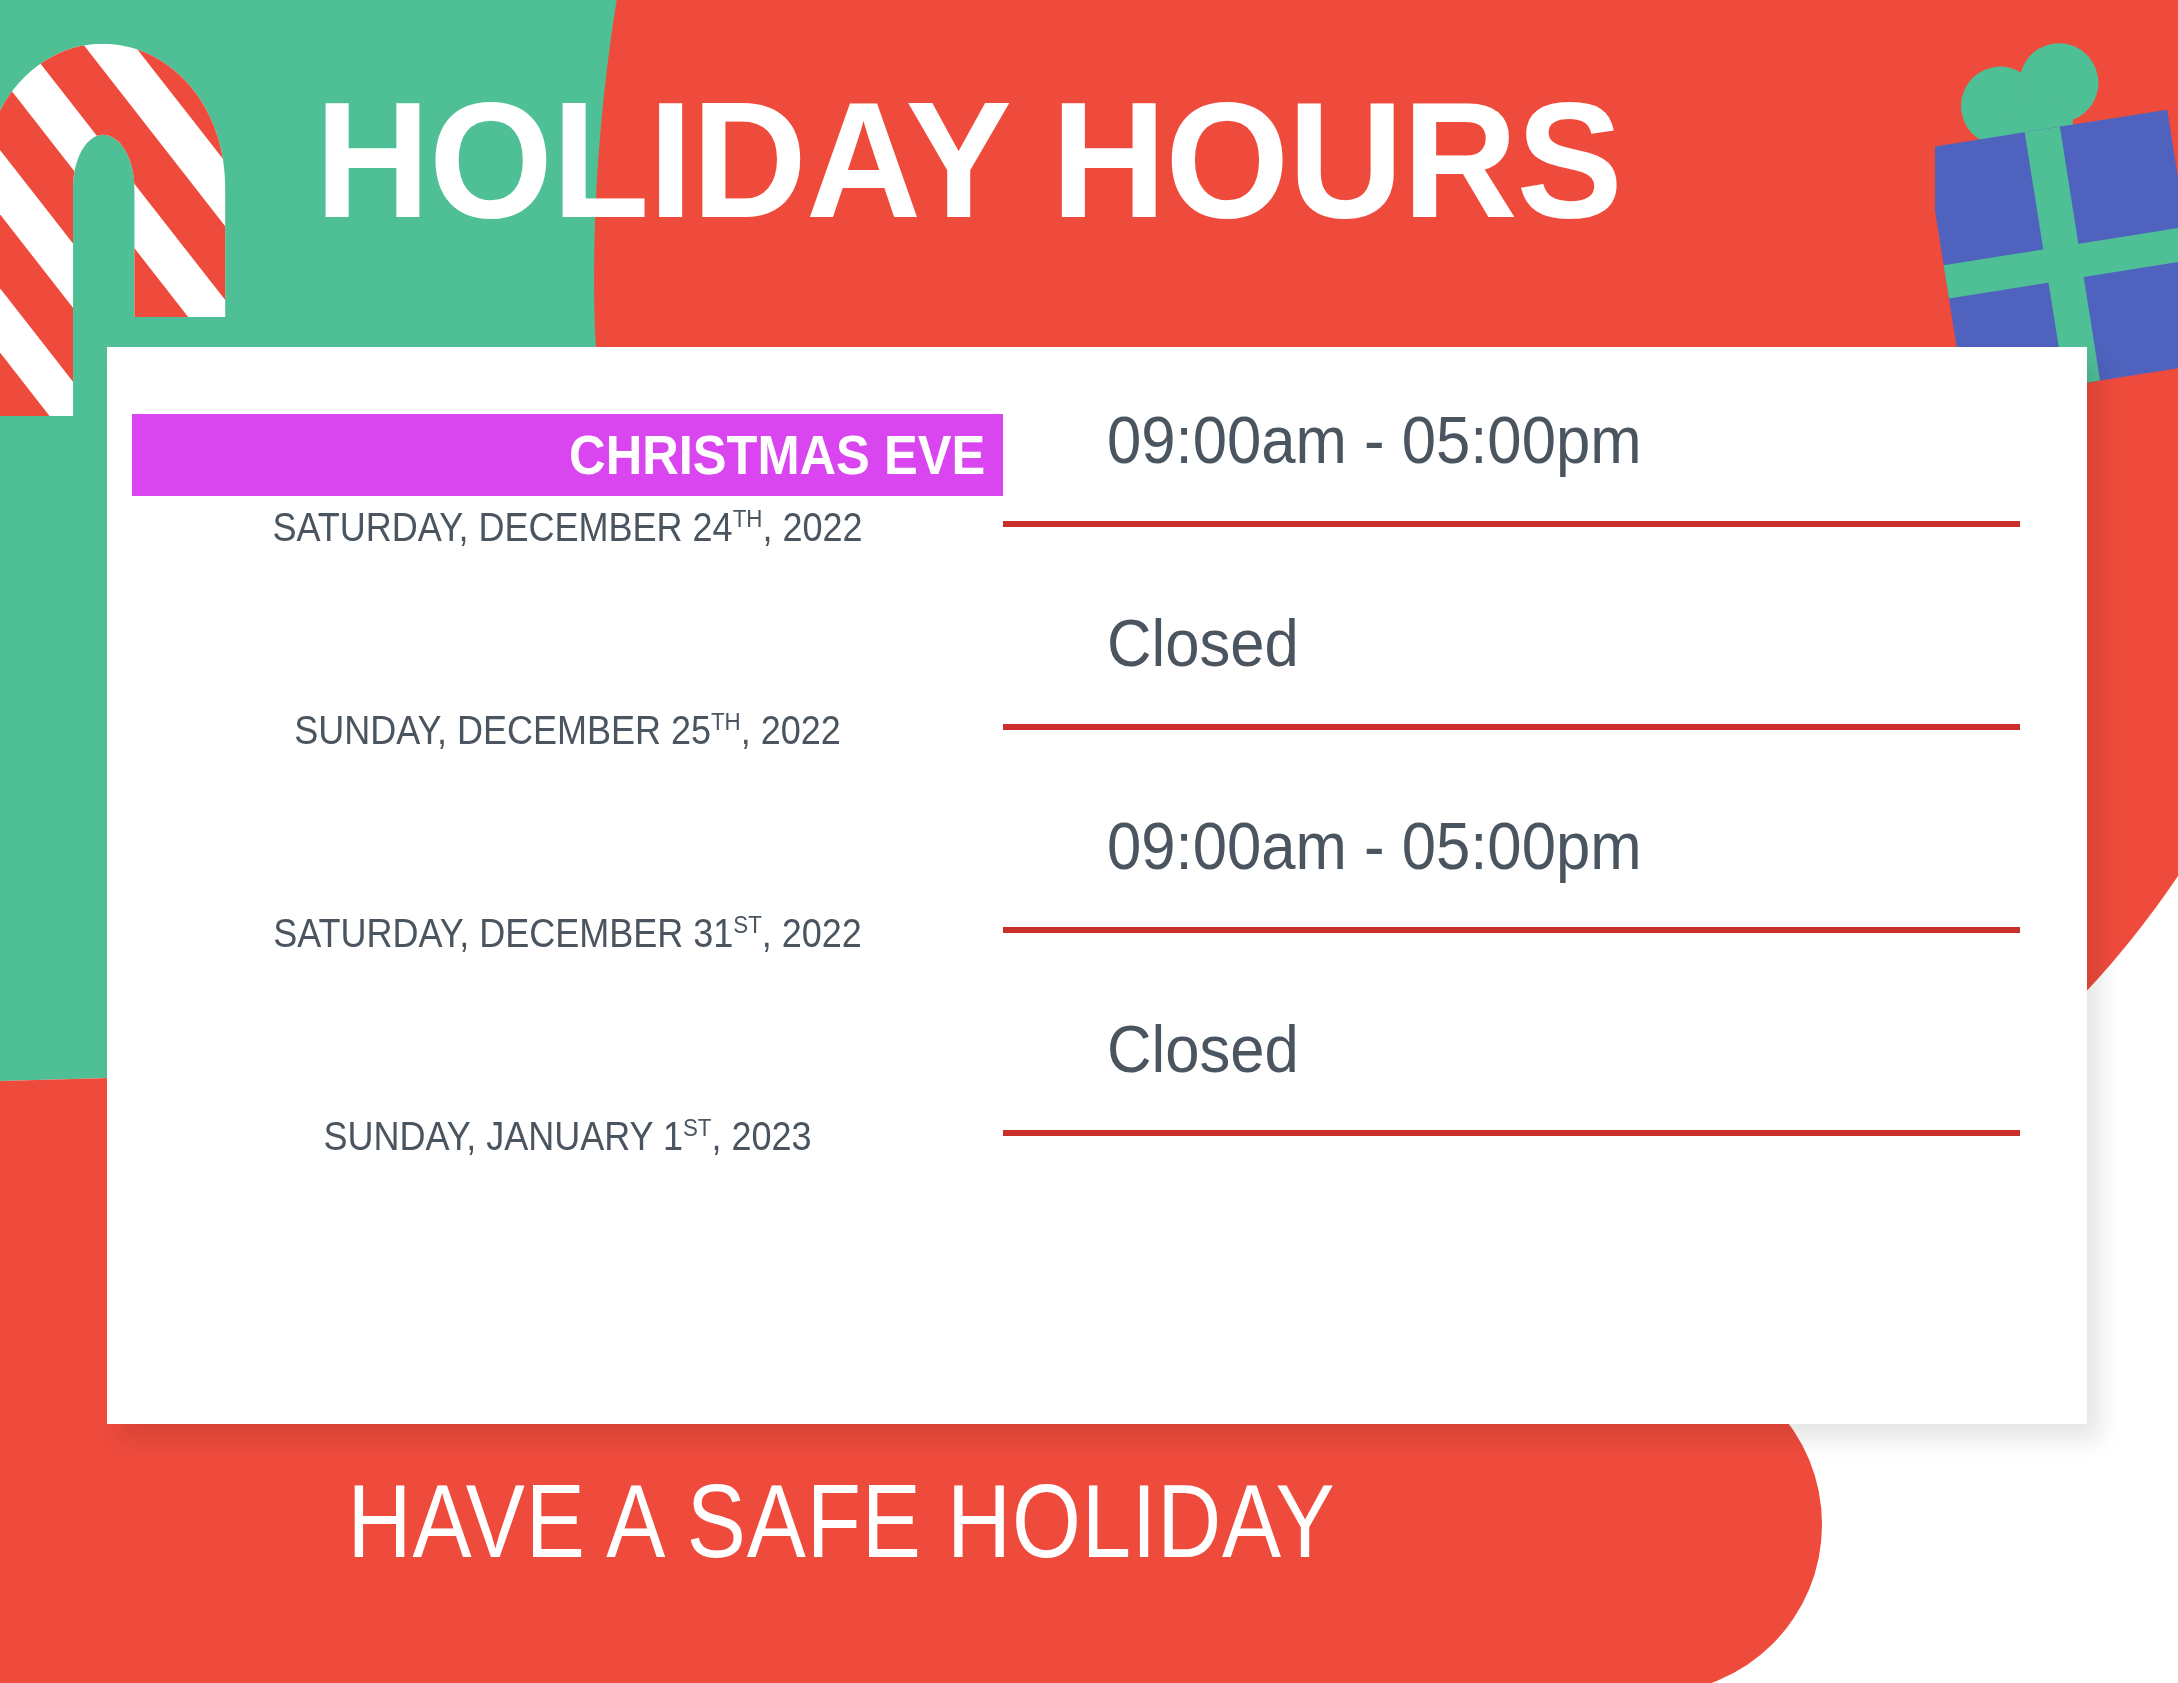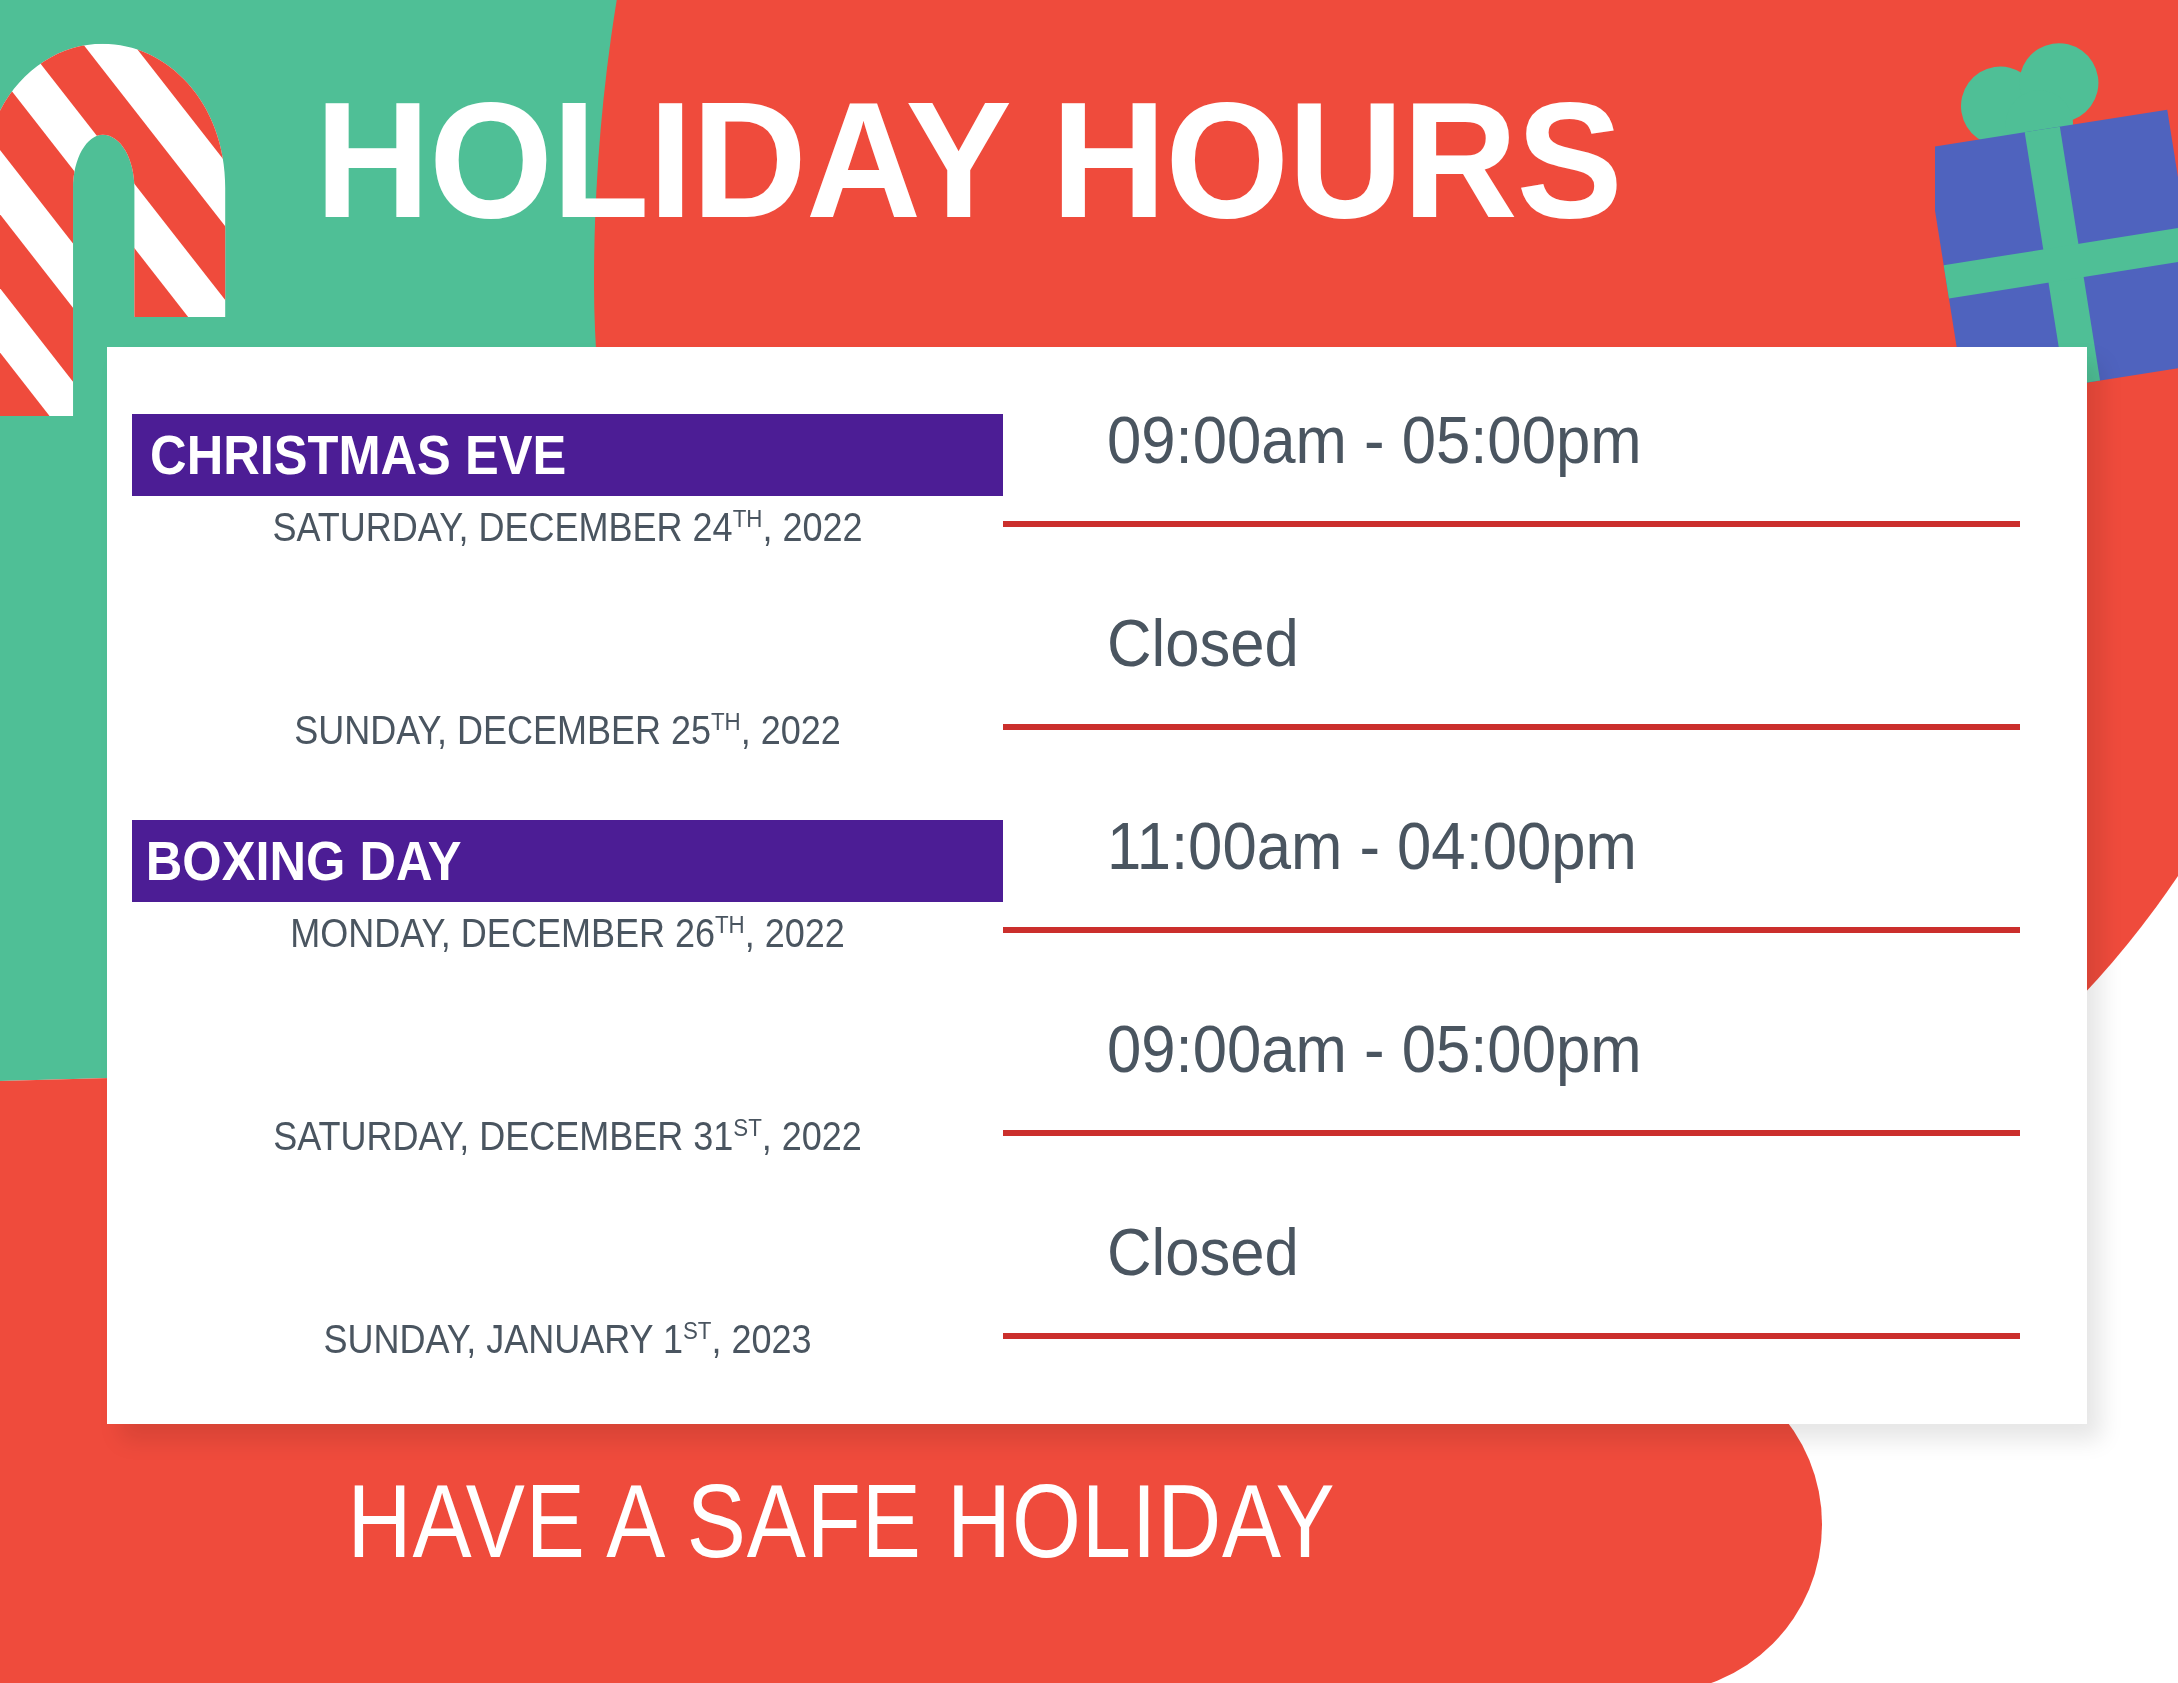--- a/index.html
+++ b/index.html
@@ -113,24 +113,24 @@
   }
   .row.last { height: 223px; }
 
   
   .label-bar {
     position: absolute;
     left: 25px;
     top: 67px;
     width: 871px;
     height: 82px;
-    background: #4c1d95;
+    background: #d946ef;
     display: flex;
     align-items: center;
-    justify-content: flex-start;
+    justify-content: flex-end;
   }
   .label-text {
     color: #ffffff;
     font-size: 55px;
     font-weight: 700;
     letter-spacing: 0px;
     transform: scaleX(0.92);
     white-space: nowrap;
   }
 
@@ -262,28 +262,20 @@
         <div class="hours-text">09:00am - 05:00pm</div>
         <div class="hours-rule"></div>
       </div>
 
       <div class="row">
         <div class="date-text"><span>SUNDAY, DECEMBER 25</span><sup>TH</sup><span>, 2022</span></div>
         <div class="hours-text">Closed</div>
         <div class="hours-rule"></div>
       </div>
 
-      <div class="row">
-        <div class="label-bar">
-          <span class="label-text">BOXING DAY</span>
-        </div>
-        <div class="date-text"><span>MONDAY, DECEMBER 26</span><sup>TH</sup><span>, 2022</span></div>
-        <div class="hours-text">11:00am - 04:00pm</div>
-        <div class="hours-rule"></div>
-      </div>
 
       <div class="row">
         <div class="date-text"><span>SATURDAY, DECEMBER 31</span><sup>ST</sup><span>, 2022</span></div>
         <div class="hours-text">09:00am - 05:00pm</div>
         <div class="hours-rule"></div>
       </div>
 
       <div class="row last">
         <div class="date-text"><span>SUNDAY, JANUARY 1</span><sup>ST</sup><span>, 2023</span></div>
         <div class="hours-text">Closed</div>

